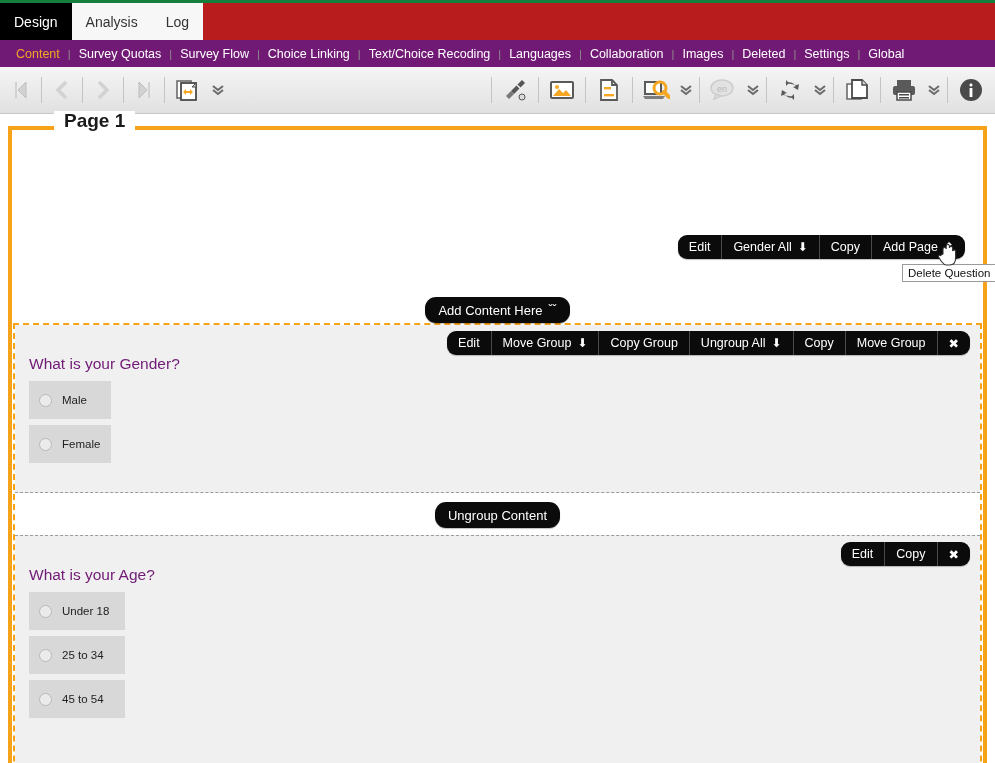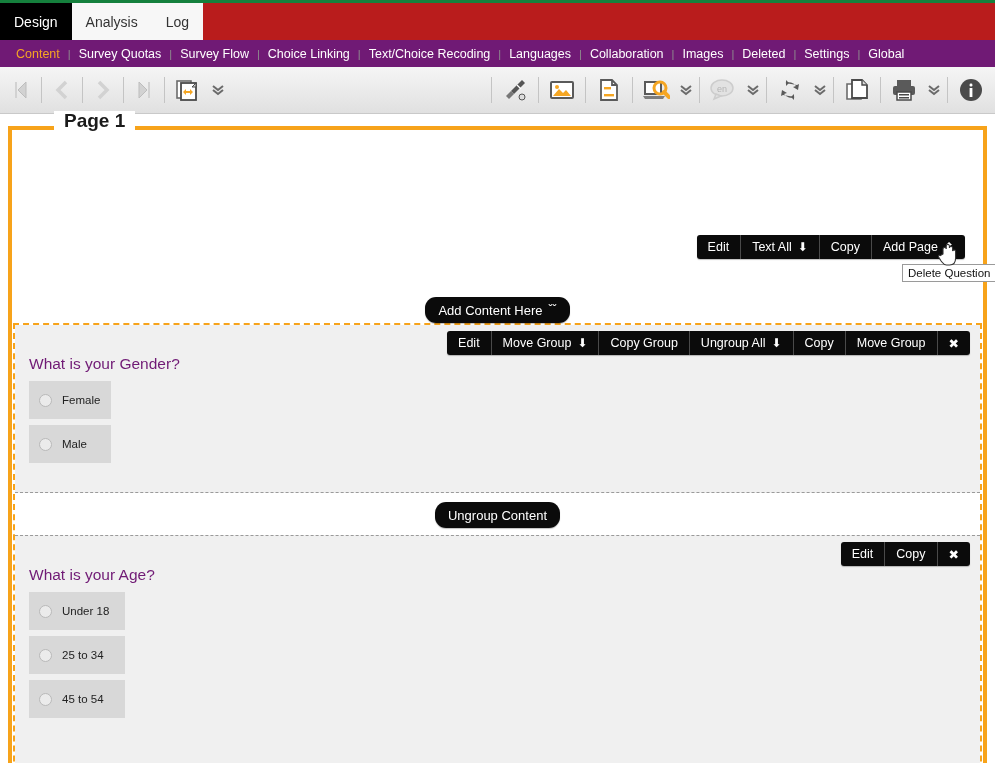--- a/index.html
+++ b/index.html
@@ -116,21 +116,21 @@
     padding: 0 10px;
     line-height: 1;
     white-space: nowrap;
   }
 
   
   .pill {
     display: inline-flex;
     align-items: stretch;
     background: #0b0b0b;
-    border-radius: 3px;
+    border-radius: 9px;
     overflow: hidden;
     height: 24px;
     box-shadow: 0 1px 1px rgba(0,0,0,.25);
   }
   .pill .pbtn {
     display: flex; align-items: center; justify-content: center;
     gap: 6px;
     color: #ffffff;
     font-size: 12.5px;
     padding: 0 11px;
@@ -423,21 +423,21 @@
     <div class="seg-right"></div>
   </div>
   <div class="page-title">Page 1</div>
 
   <div class="page-toolbar">
     <div class="pill">
       <div class="pbtn">
           <span>Edit</span>
         </div>
       <div class="pbtn">
-          <span>Text All</span>
+          <span>Gender All</span>
           <span class="ar">⬇</span>
         </div>
       <div class="pbtn">
           <span>Copy</span>
         </div>
       <div class="pbtn">
           <span>Add Page</span>
           <span class="ar">⬆</span>
         </div>
     </div>
@@ -479,25 +479,25 @@
             </div>
           <div class="pbtn">
               <span>✖</span>
             </div>
         </div>
       </div>
       <div class="q-text">What is your Gender?</div>
       <div class="choices">
         <div class="choice">
           <span class="radio"></span>
-          <span class="choice-label">Female</span>
+          <span class="choice-label">Male</span>
         </div>
         <div class="choice">
           <span class="radio"></span>
-          <span class="choice-label">Male</span>
+          <span class="choice-label">Female</span>
         </div>
       </div>
     </div>
 
     <div class="mid-band">
       <div class="center-pill">
         <div class="pill big">
           <div class="pbtn">
             <span>Ungroup Content</span>
           </div>

